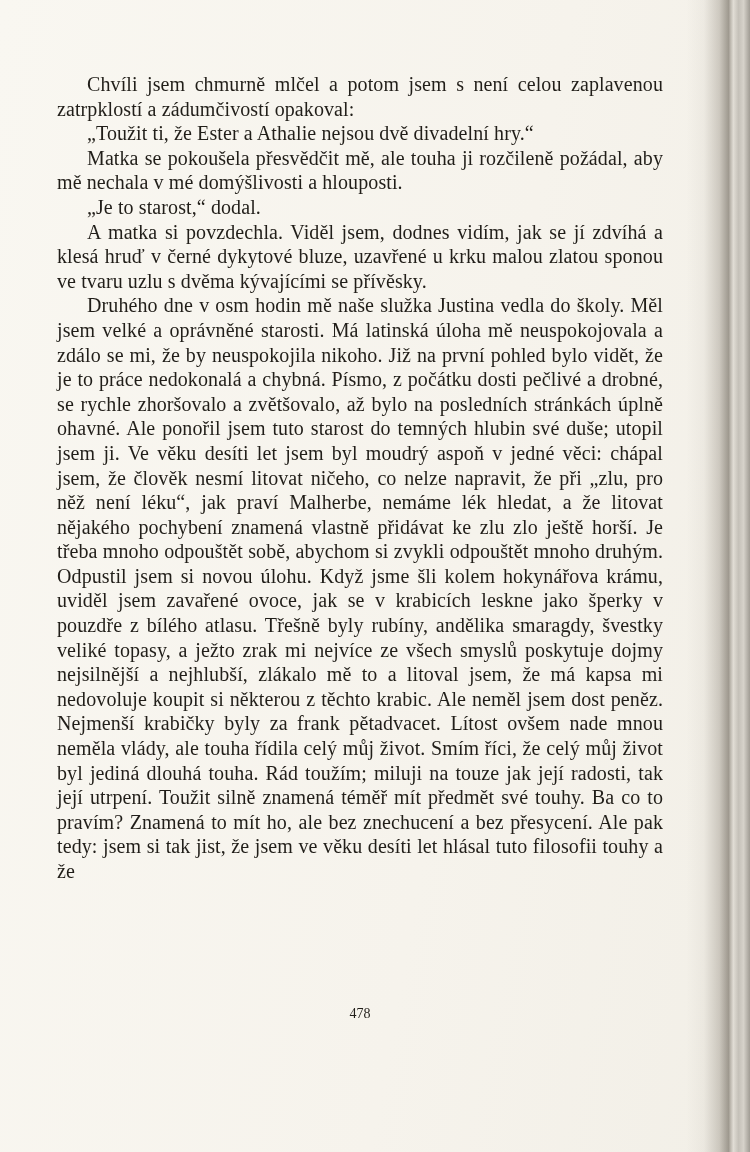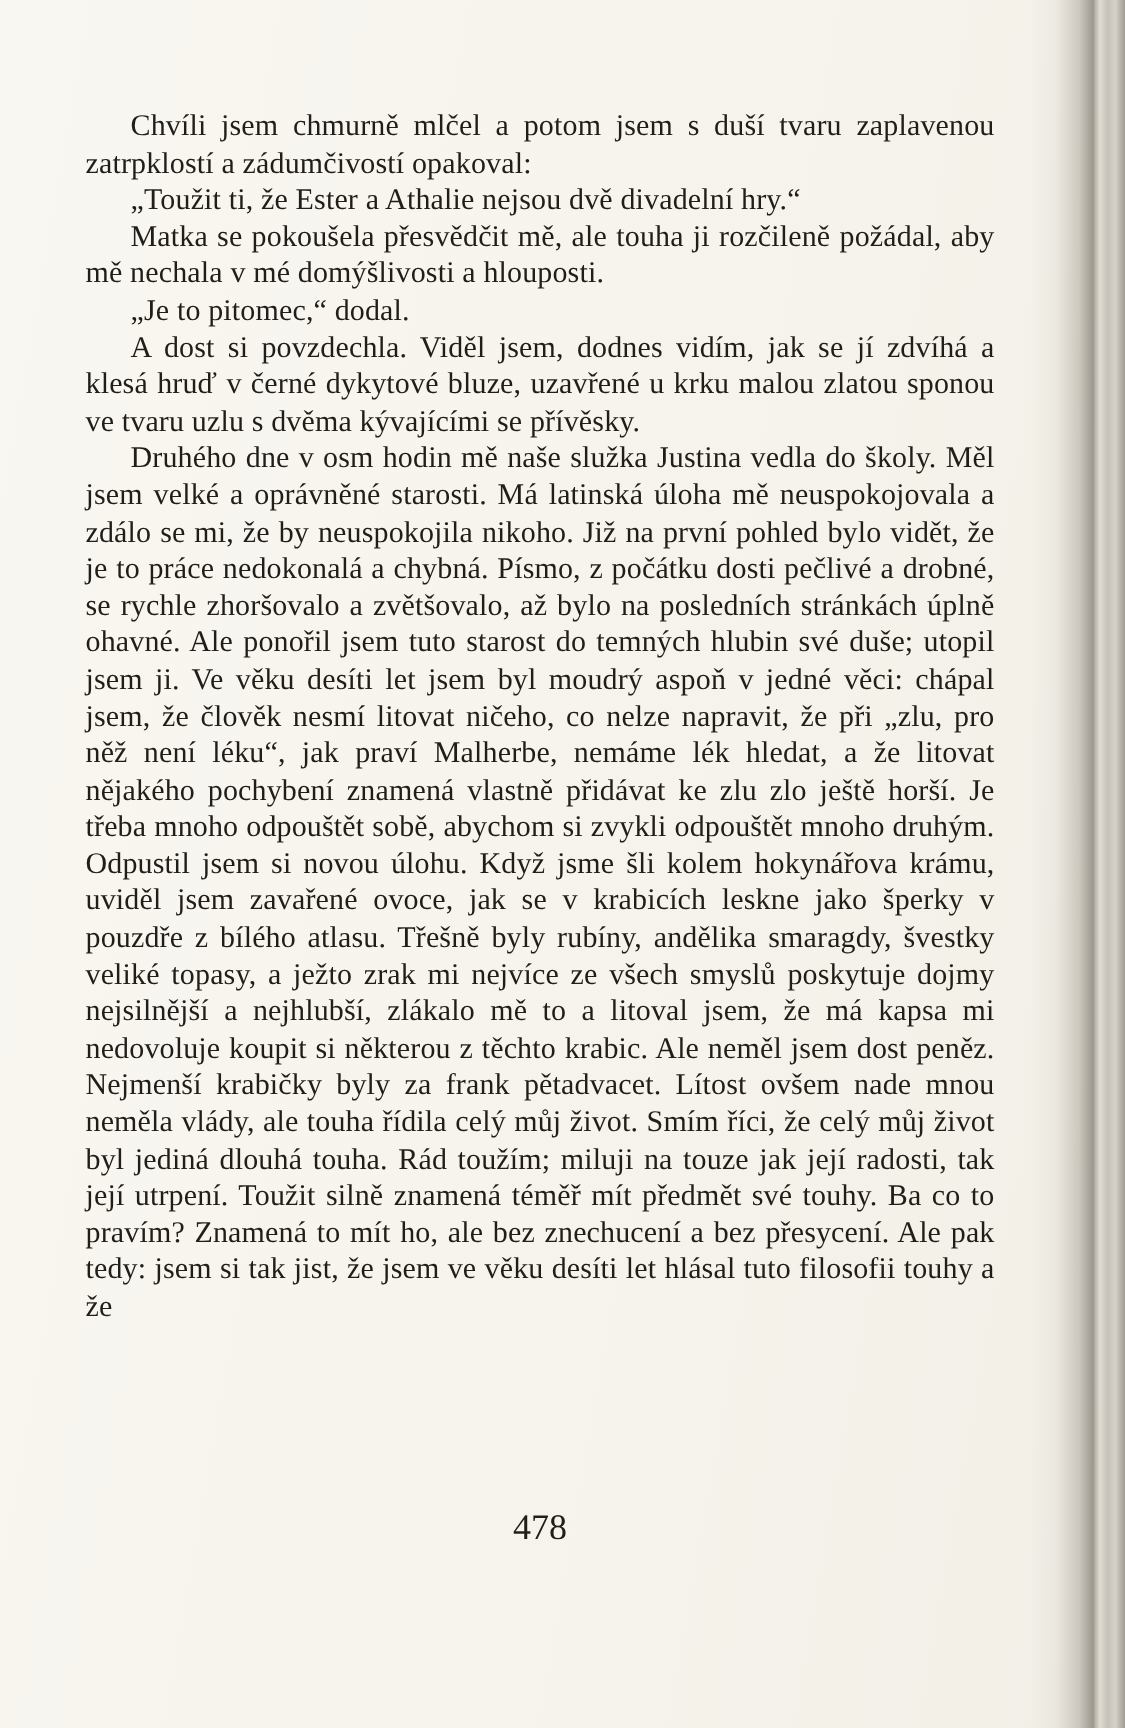--- a/index.html
+++ b/index.html
@@ -33,21 +33,21 @@
   }
 
   .it { }
 
   .page-number {
     position: absolute;
     left: 57px;
     width: 606px;
     top: 1006px;
     text-align: center;
-    font-size: 24px;
+    font-size: 14px;
     color: #211e19;
   }
 
   
   .edge-shadow {
     position: absolute;
     top: 0;
     right: 0;
     width: 64px;
     height: 1152px;
@@ -77,23 +77,23 @@
       rgba(120, 115, 106, 0) 4px,
       rgba(120, 115, 106, 0.45) 5px,
       rgba(120, 115, 106, 0) 6px);
   }
 </style>
 </head>
 <body>
 
 <div class="page">
   <div class="text-block">
-      <p class="para"><span>Chvíli jsem chmurně mlčel a potom jsem s duší tvaru zaplavenou zatrpklostí a zádumčivostí opakoval:</span></p>
+      <p class="para"><span>Chvíli jsem chmurně mlčel a potom jsem s není celou zaplavenou zatrpklostí a zádumčivostí opakoval:</span></p>
       <p class="para"><span>„Toužit ti, že </span><span class="it">Ester</span><span> a </span><span class="it">Athalie</span><span> nejsou dvě divadelní hry.“</span></p>
       <p class="para"><span>Matka se pokoušela přesvědčit mě, ale touha ji rozčileně požádal, aby mě nechala v mé domýšlivosti a hlouposti.</span></p>
-      <p class="para"><span>„Je to pitomec,“ dodal.</span></p>
-      <p class="para"><span>A dost si povzdechla. Viděl jsem, dodnes vidím, jak se jí zdvíhá a klesá hruď v černé dykytové bluze, uzavřené u krku malou zlatou sponou ve tvaru uzlu s dvěma kývajícími se přívěsky.</span></p>
+      <p class="para"><span>„Je to starost,“ dodal.</span></p>
+      <p class="para"><span>A matka si povzdechla. Viděl jsem, dodnes vidím, jak se jí zdvíhá a klesá hruď v černé dykytové bluze, uzavřené u krku malou zlatou sponou ve tvaru uzlu s dvěma kývajícími se přívěsky.</span></p>
       <p class="para"><span>Druhého dne v osm hodin mě naše služka Justina vedla do školy. Měl jsem velké a oprávněné starosti. Má latinská úloha mě neuspokojovala a zdálo se mi, že by neuspokojila nikoho. Již na první pohled bylo vidět, že je to práce nedokonalá a chybná. Písmo, z počátku dosti pečlivé a drobné, se rychle zhoršovalo a zvětšovalo, až bylo na posledních stránkách úplně ohavné. Ale ponořil jsem tuto starost do temných hlubin své duše; utopil jsem ji. Ve věku desíti let jsem byl moudrý aspoň v jedné věci: chápal jsem, že člověk nesmí litovat ničeho, co nelze napravit, že při „zlu, pro něž není léku“, jak praví Malherbe, nemáme lék hledat, a že litovat nějakého pochybení znamená vlastně přidávat ke zlu zlo ještě horší. Je třeba mnoho odpouštět sobě, abychom si zvykli odpouštět mnoho druhým. Odpustil jsem si novou úlohu. Když jsme šli kolem hokynářova krámu, uviděl jsem zavařené ovoce, jak se v krabicích leskne jako šperky v pouzdře z bílého atlasu. Třešně byly rubíny, andělika smaragdy, švestky veliké topasy, a ježto zrak mi nejvíce ze všech smyslů poskytuje dojmy nejsilnější a nejhlubší, zlákalo mě to a litoval jsem, že má kapsa mi nedovoluje koupit si některou z těchto krabic. Ale neměl jsem dost peněz. Nejmenší krabičky byly za frank pětadvacet. Lítost ovšem nade mnou neměla vlády, ale touha řídila celý můj život. Smím říci, že celý můj život byl jediná dlouhá touha. Rád toužím; miluji na touze jak její radosti, tak její utrpení. Toužit silně znamená téměř mít předmět své touhy. Ba co to pravím? Znamená to mít ho, ale bez znechucení a bez přesycení. Ale pak tedy: jsem si tak jist, že jsem ve věku desíti let hlásal tuto filosofii touhy a že</span></p>
     </div>
   <div class="page-number">478</div>
   <div class="edge-lines"></div>
   <div class="edge-shadow"></div>
 </div>
 
 </body></html>

